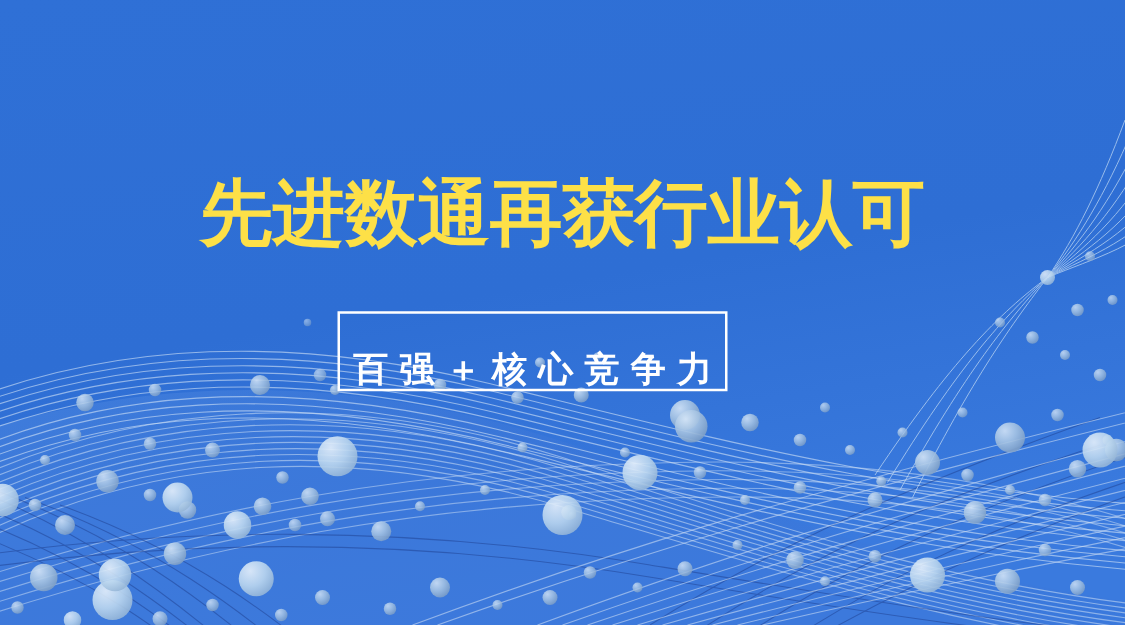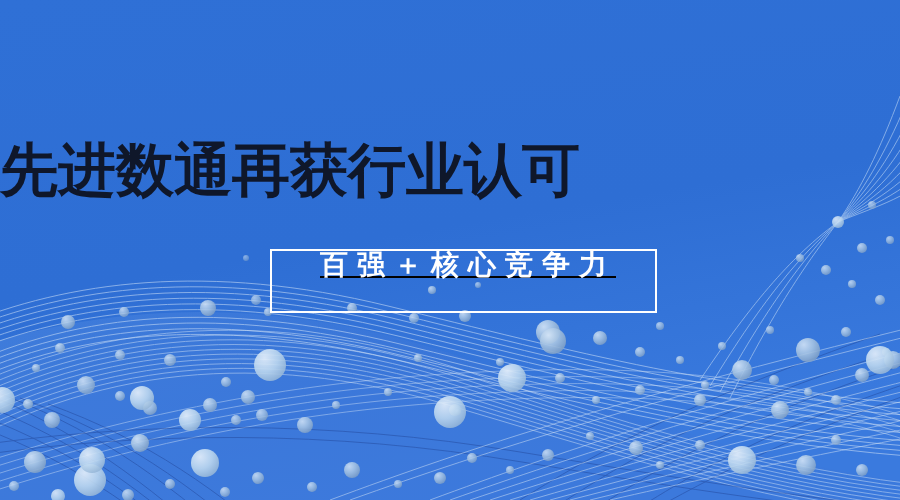--- a/index.html
+++ b/index.html
@@ -33,40 +33,40 @@
     flex-direction:column;
     align-items:center;
     z-index:5;
   }
 
   #main-title{
     margin:0;
     position:absolute;
     top:142px;
     left:0;right:0;
-    color:#0f172a;
+    text-align:center;
+    color:#fde047;
     font-size:58px;
     line-height:1.0;
     font-weight:700;
     letter-spacing:0px;
     font-family:"Liberation Serif","DejaVu Serif",serif;
     white-space:nowrap;
   }
 
   #subtitle-box{
     position:absolute;
     left:270px;
     top:249px;
-    width:387px;
+    width:312px;
     height:64px;
     border:2px solid #ffffff;
     display:flex;
-    align-items:flex-start;
+    align-items:flex-end;
     justify-content:center;
-    text-decoration:underline;
   }
   #subtitle-text{
     color:#ffffff;
     font-size:28px;
     line-height:1;
     letter-spacing:9px;
     text-indent:9px;
     font-weight:700;
     white-space:nowrap;
     font-family:"Liberation Serif","DejaVu Serif",serif;

